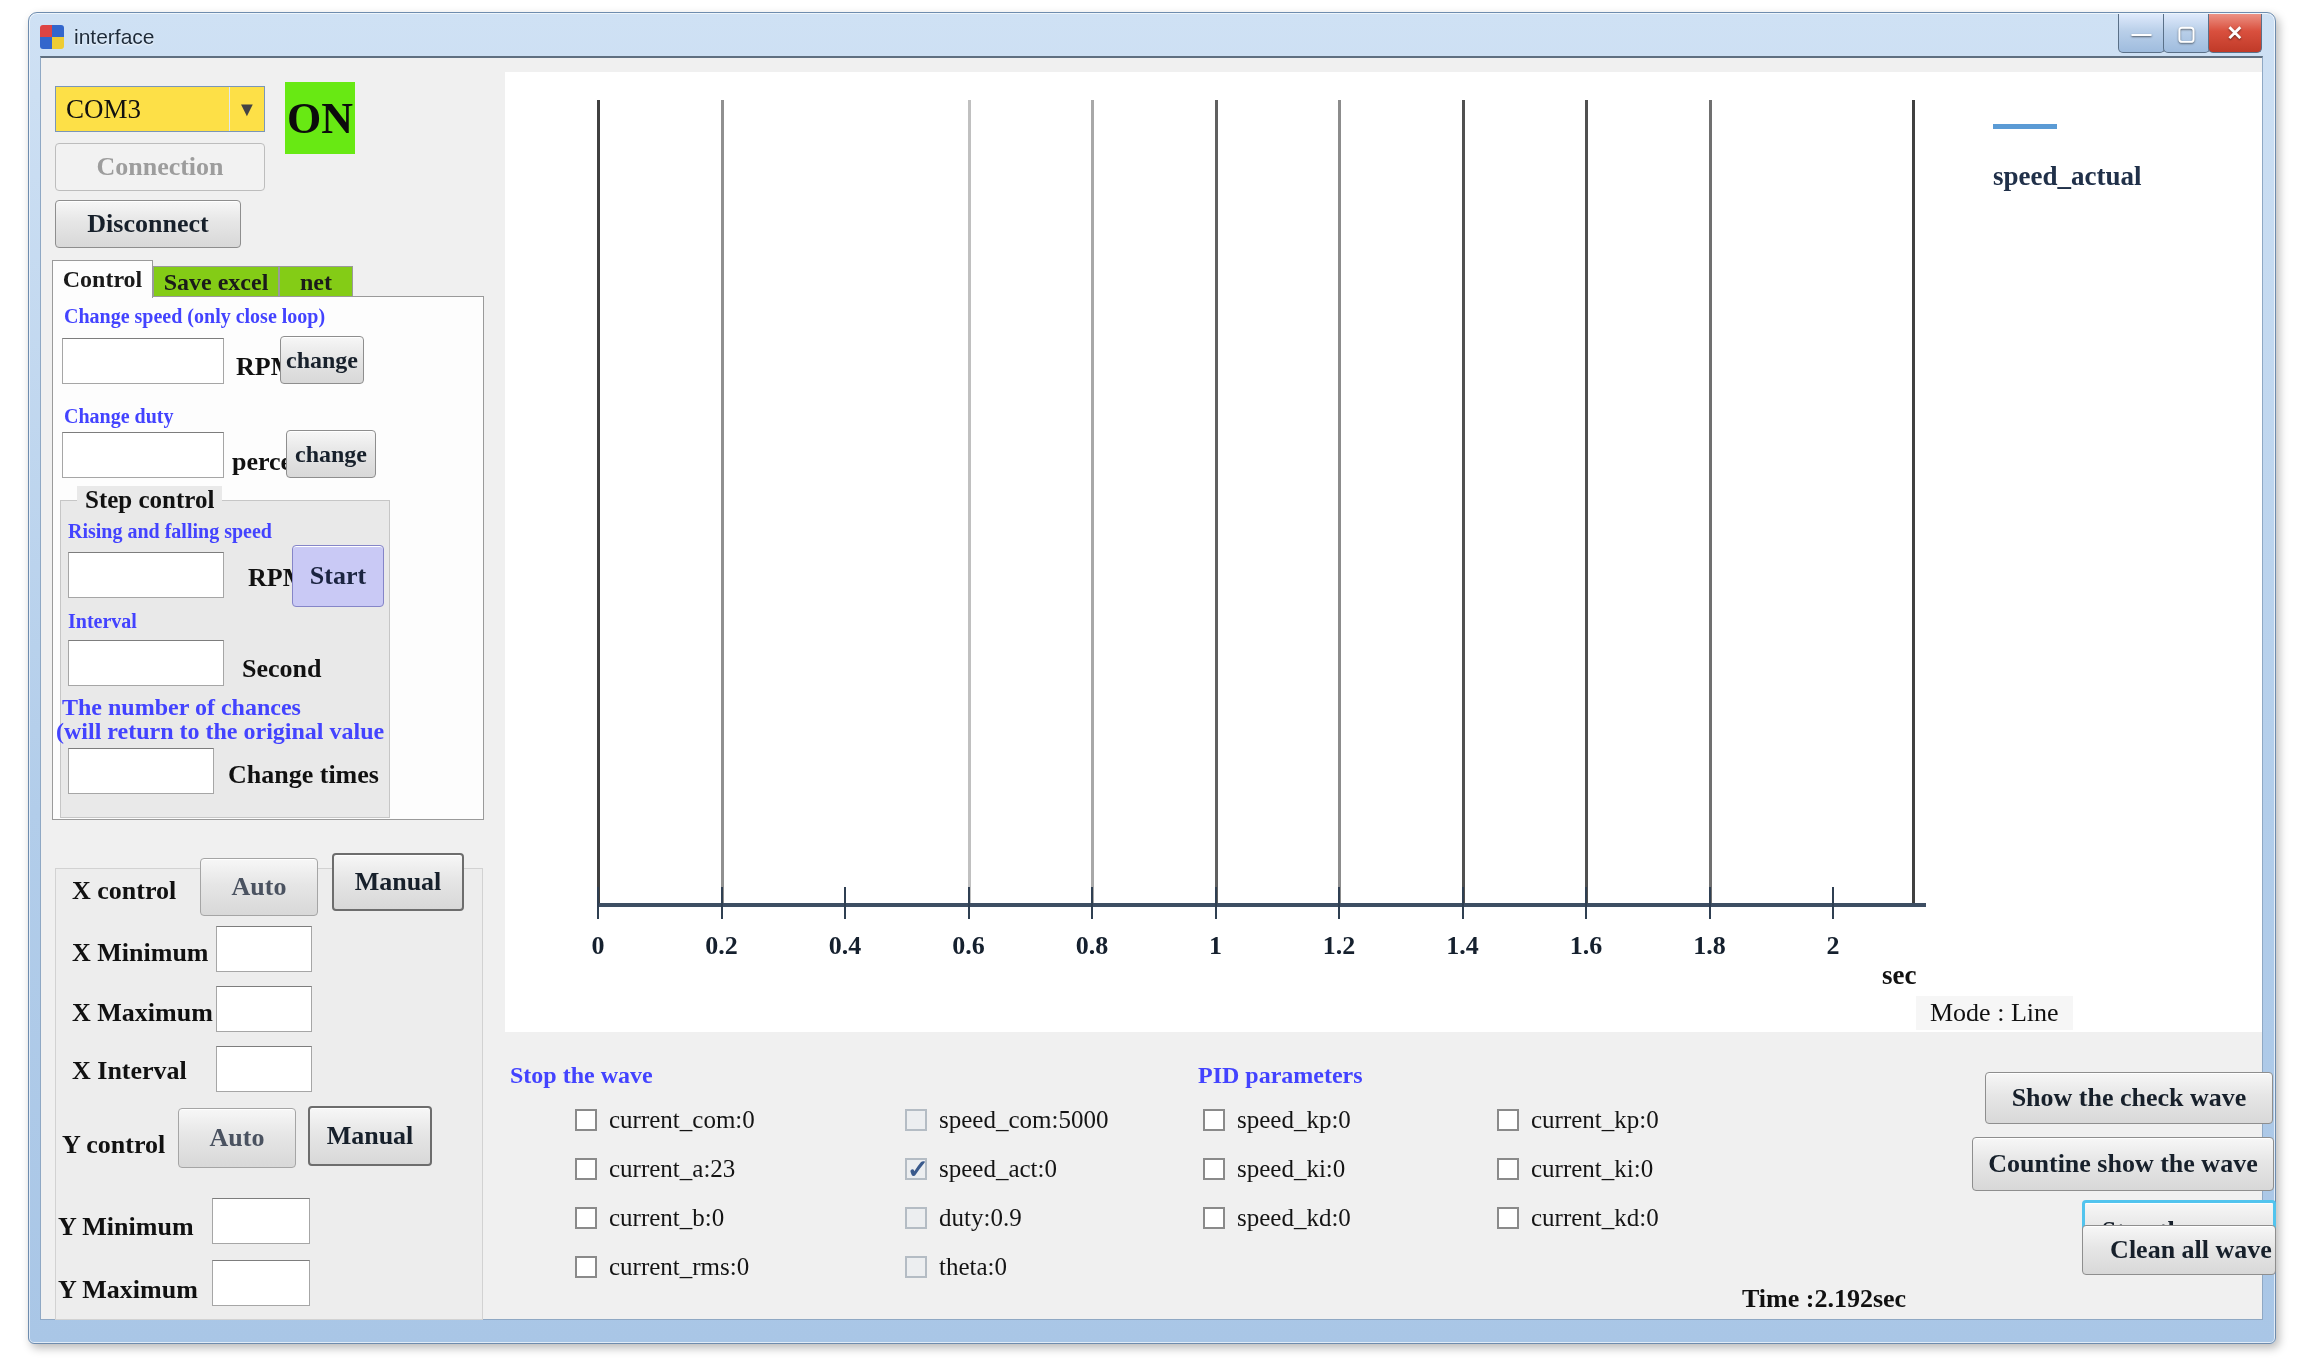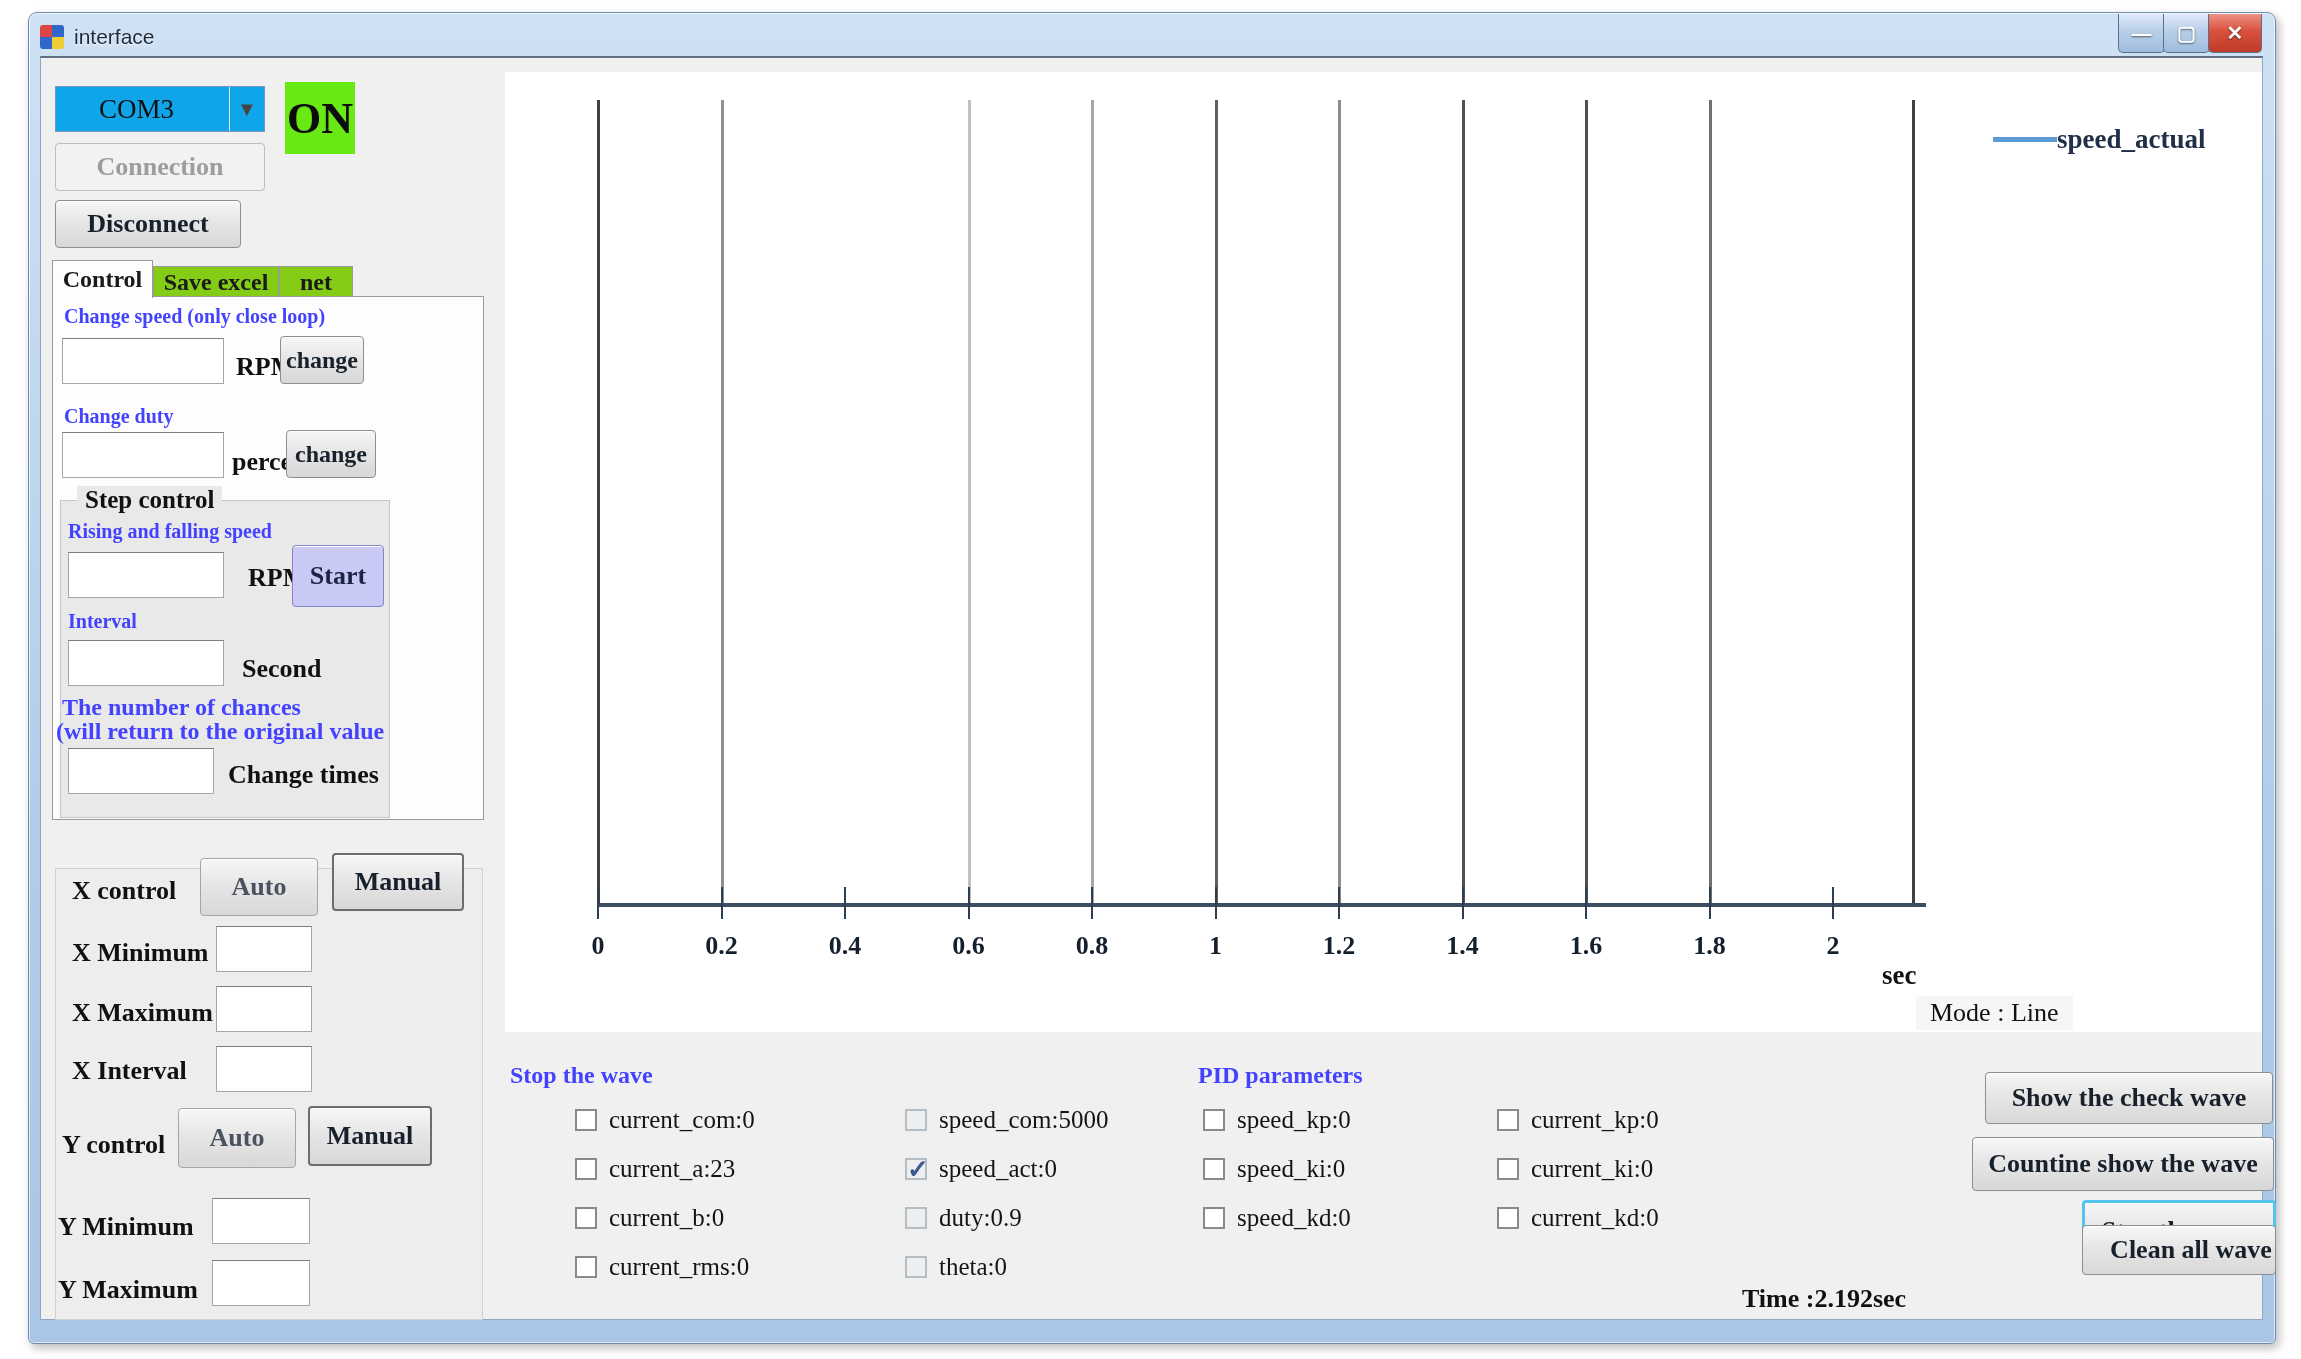--- a/index.html
+++ b/index.html
@@ -36,22 +36,22 @@
        font-weight:600;font-size:26px;box-shadow:inset 0 1px 0 #fff;}
   .btn.disabled{background:#f2f2f2;border-color:#bdbdbd;color:#9d9d9d;box-shadow:none;}
   .tb{box-sizing:border-box;background:#fff;border:1px solid #a6a6a6;border-top-color:#7d7d7d;
        font-family:"Liberation Serif",serif;font-size:26px;padding:0 8px;outline:none;}
   .bluetxt{color:#4343ff;font-weight:700;font-size:20px;white-space:nowrap;}
   .unit{font-size:26px;font-weight:600;color:#111;white-space:nowrap;}
   .gb{box-sizing:border-box;border:1px solid #cbcbcb;}
   .gb-title{position:absolute;top:-15px;left:16px;padding:0 8px;font-size:25px;font-weight:600;color:#111;}
 
   
-  #combo{left:55px;top:86px;width:210px;height:46px;background:#0ea5e9;border:1px solid #7a96b8;
-       display:flex;align-items:center;box-sizing:border-box;padding-left:33px;}
+  #combo{left:55px;top:86px;width:210px;height:46px;background:#fde047;border:1px solid #7a96b8;
+       display:flex;align-items:center;box-sizing:border-box;}
   #combo .val{flex:1;padding-left:10px;font-size:27px;color:#111;}
   #combo .dd{width:34px;height:100%;display:flex;align-items:center;justify-content:center;
        color:#444;font-size:20px;border-left:1px solid #dfe7f0;}
 
   #on-badge{left:285px;top:82px;width:70px;height:72px;display:flex;align-items:center;justify-content:center;
        font-size:44px;font-weight:700;color:#0c0c0c;}
 
   
   .tab{box-sizing:border-box;display:flex;align-items:center;justify-content:center;
        font-size:24px;font-weight:600;border:1px solid #9a9a9a;}
@@ -75,21 +75,21 @@
   .cb.checked::after{content:"\2713";position:absolute;left:0px;top:-6px;font-size:26px;font-weight:700;color:#3a5a8c;}
   .chk-label{margin-left:12px;font-size:25px;color:#141414;white-space:nowrap;}
 
   
   #chart-panel{left:505px;top:72px;width:1757px;height:960px;background:#fff;}
   #plot{position:absolute;left:93px;top:28px;width:1328px;height:803px;
         border-bottom:4px solid #3d4e63;}
   .spike{position:absolute;top:0;bottom:0;width:3px;}
   .tickstub{position:absolute;bottom:-16px;width:2px;height:32px;background:#2f3f52;}
   .ticklabel{position:absolute;bottom:-58px;transform:translateX(-50%);font-size:26px;font-weight:600;color:#15202e;}
-  #legend{position:absolute;left:1488px;top:52px;display:flex;align-items:center;gap:0;}
+  #legend{position:absolute;left:1488px;top:52px;display:flex;gap:32px;flex-direction:column;}
   #legend .line{width:64px;height:5px;}
   #legend .txt{font-size:27px;font-weight:600;color:#203049;}
   #sec-label{position:absolute;left:1377px;top:888px;font-size:27px;font-weight:700;color:#111;}
   #mode-label{position:absolute;left:1411px;top:924px;font-size:26px;color:#111;background:#f6f6f6;padding:2px 14px;}
 
   .small-btn-txt{font-size:24px;}
 </style>
 </head>
 <body>
 

